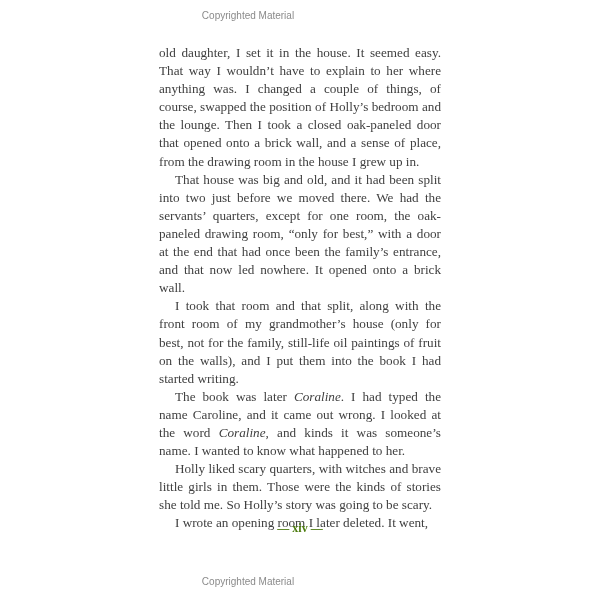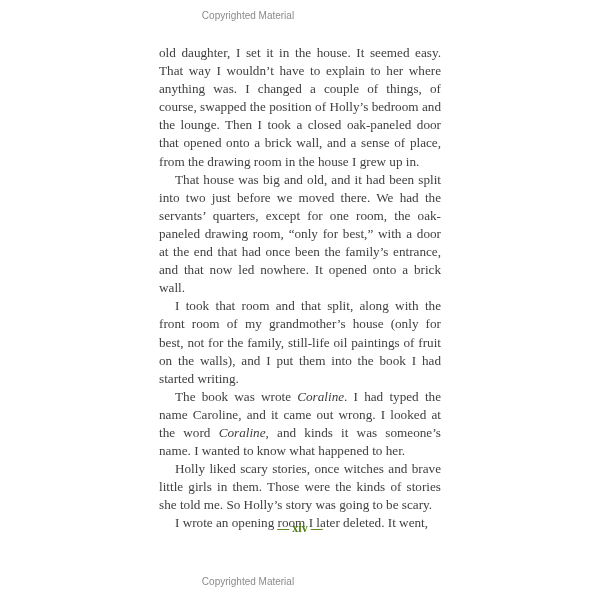--- a/index.html
+++ b/index.html
@@ -25,20 +25,20 @@
   </style>
 </head>
 <body>
 
 <div class="watermark wm-top">Copyrighted Material</div>
 
 <div class="page-text">
   <p><span>old daughter, I set it in the house. It seemed easy. That way I wouldn’t have to explain to her where anything was. I changed a couple of things, of course, swapped the position of Holly’s bedroom and the lounge. Then I took a closed oak-paneled door that opened onto a brick wall, and a sense of place, from the drawing room in the house I grew up in.</span></p>
   <p class="indent"><span>That house was big and old, and it had been split into two just before we moved there. We had the servants’ quarters, except for one room, the oak-paneled drawing room, “only for best,” with a door at the end that had once been the family’s entrance, and that now led nowhere. It opened onto a brick wall.</span></p>
   <p class="indent"><span>I took that room and that split, along with the front room of my grandmother’s house (only for best, not for the family, still-life oil paintings of fruit on the walls), and I put them into the book I had started writing.</span></p>
-  <p class="indent"><span>The book was wrote </span><em>Coraline</em><span>. I had typed the name Caroline, and it came out wrong. I looked at the word </span><em>Coraline</em><span>, and kinds it was someone’s name. I wanted to know what happened to her.</span></p>
-  <p class="indent"><span>Holly liked scary stories, once witches and brave little girls in them. Those were the kinds of stories she told me. So Holly’s story was going to be scary.</span></p>
+  <p class="indent"><span>The book was later </span><em>Coraline</em><span>. I had typed the name Caroline, and it came out wrong. I looked at the word </span><em>Coraline</em><span>, and kinds it was someone’s name. I wanted to know what happened to her.</span></p>
+  <p class="indent"><span>Holly liked scary quarters, with witches and brave little girls in them. Those were the kinds of stories she told me. So Holly’s story was going to be scary.</span></p>
   <p class="indent" style="text-align:left"><span>I wrote an opening room I later deleted. It went,</span></p>
 </div>
 
 <div class="folio">— xiv —</div>
 
 <div class="watermark wm-bottom">Copyrighted Material</div>
 
 </body></html>

